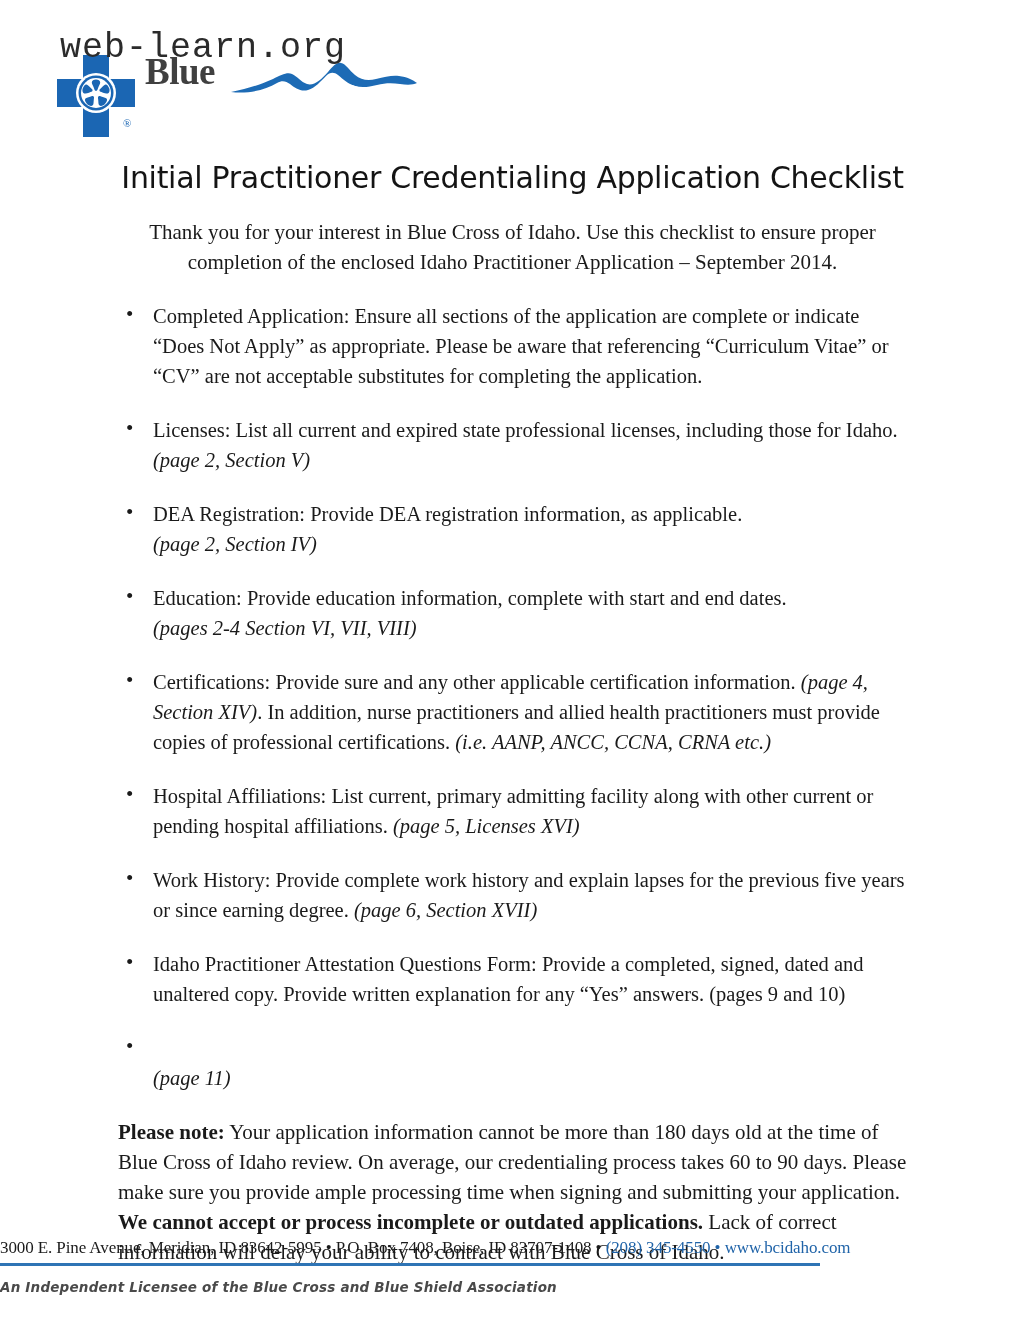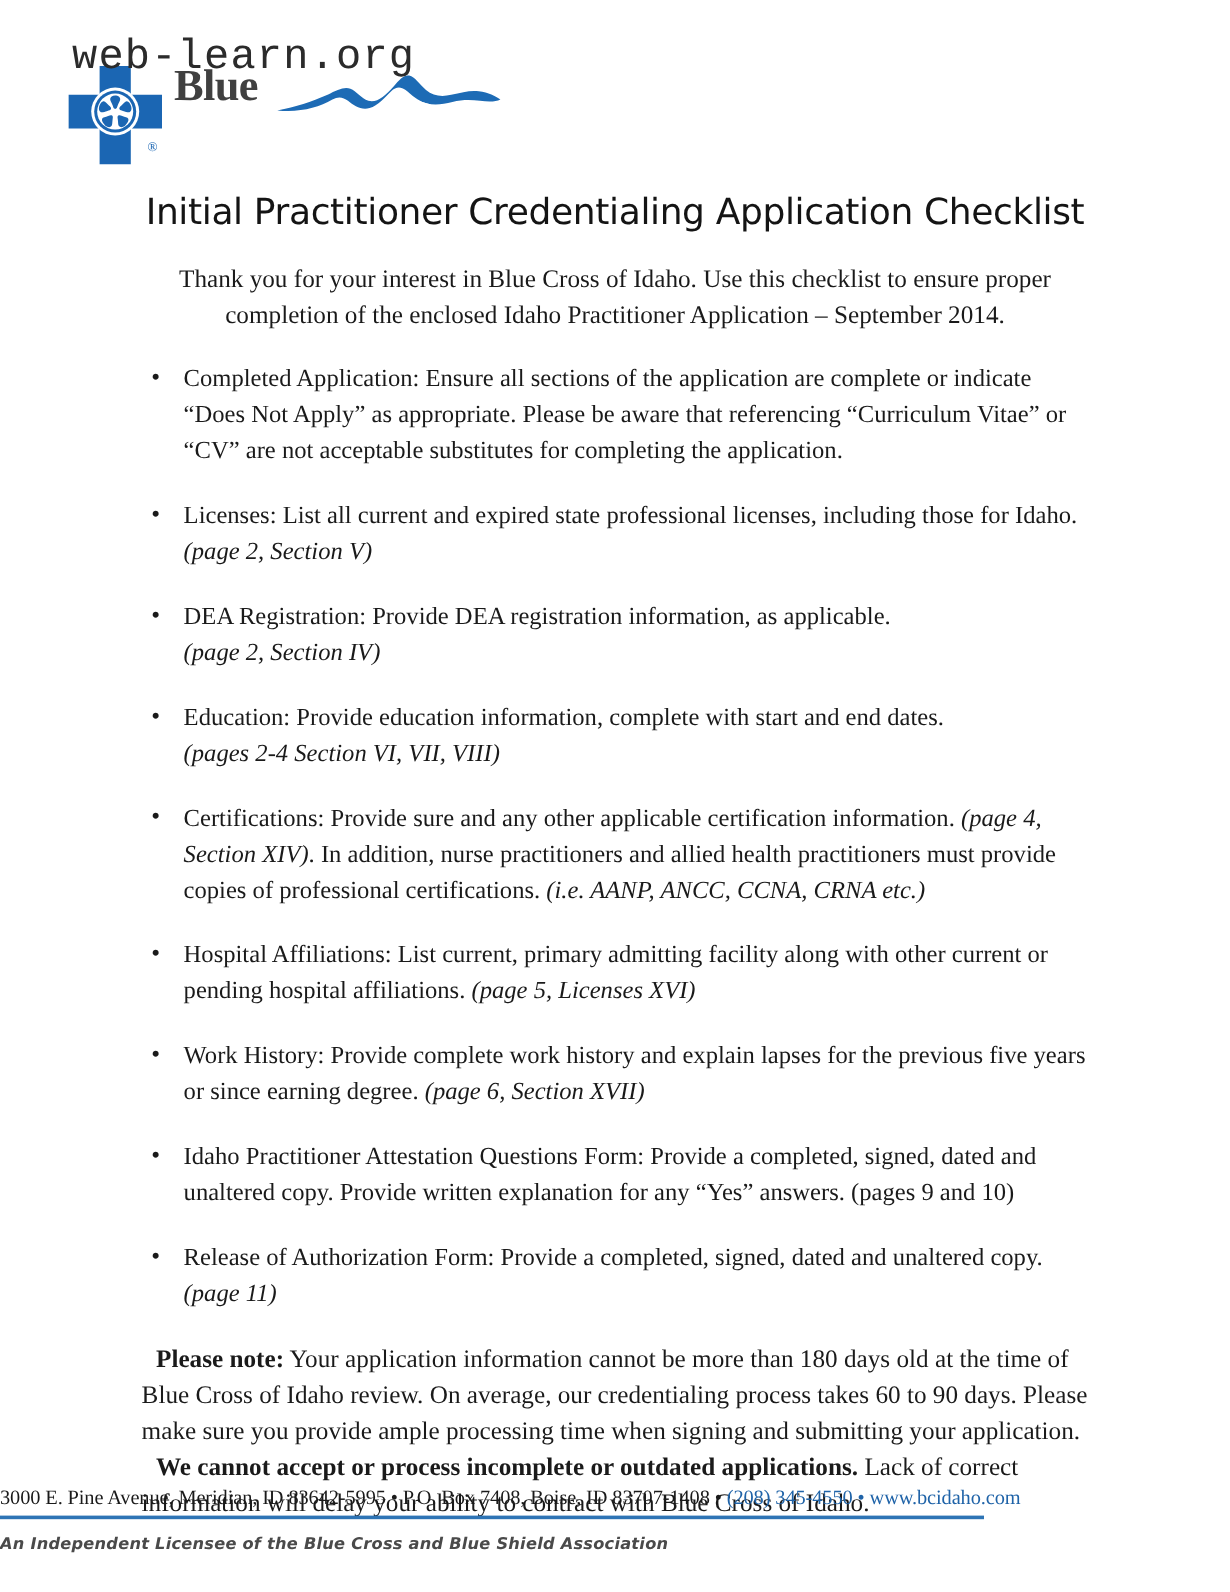--- a/index.html
+++ b/index.html
@@ -124,21 +124,21 @@
   }
   ul.checklist > li::before {
     content: "\2022";
     position: absolute;
     left: 8px;
     top: -2px;
     font-size: 21px;
     color: #1a1a1a;
   }
   .it { font-style: italic; }
-  .bd { font-weight: bold; margin-left: 12px; }
+  .bd { font-weight: bold; }
 
   .note {
     margin: 16px 112px 18px 118px;
     font-size: 21px;
     line-height: 30px;
     color: #1a1a1a;
   }
 
   
   .footer {
@@ -248,21 +248,21 @@
     <li>
       <span>Work History: Provide complete work history and explain lapses for the previous five years or since earning degree. </span><span class="it">(page 6, Section XVII)</span>
     </li>
 
 
     <li>
       <span>Idaho Practitioner Attestation Questions Form: Provide a completed, signed, dated and unaltered copy. Provide written explanation for any “Yes” answers. (pages 9 and 10)</span>
     </li>
 
     <li>
-      <span>Release of Authorization Form: Provide a completed, signed, dated and unaltered copy.</span><br>
+      <br>
       <span class="it">(page 11)</span>
     </li>
 
   </ul>
 
   <p class="note"><span class="bd">Please note:</span><span> Your application information cannot be more than 180 days old at the time of Blue Cross of Idaho review. On average, our credentialing process takes 60 to 90 days. Please make sure you provide ample processing time when signing and submitting your application. </span><span class="bd">We cannot accept or process incomplete or outdated applications.</span><span> Lack of correct information will delay your ability to contract with Blue Cross of Idaho.</span></p>
 
 </div>
 
 <div class="footer">

